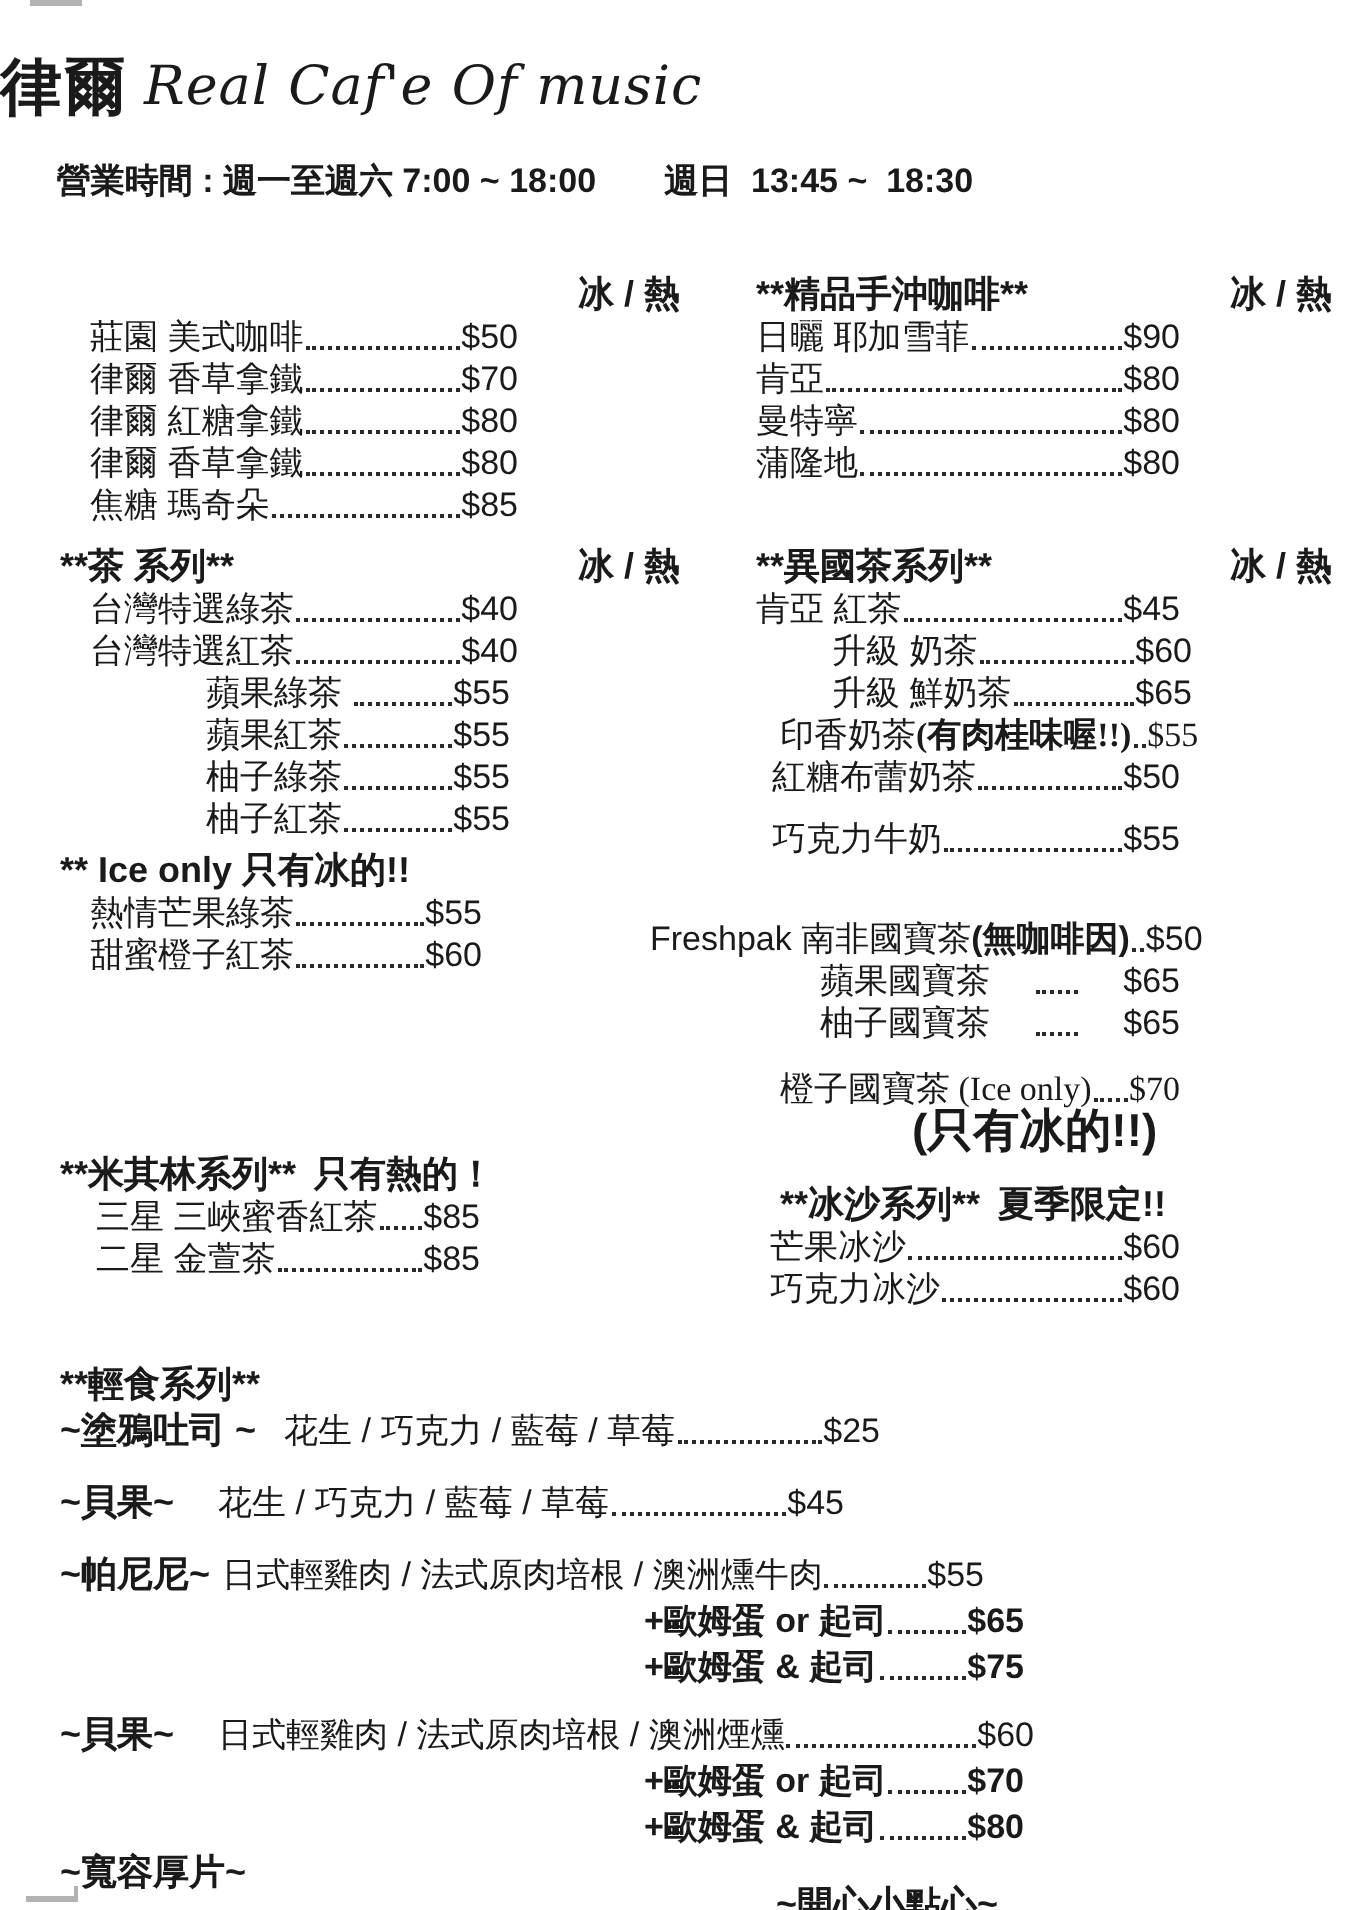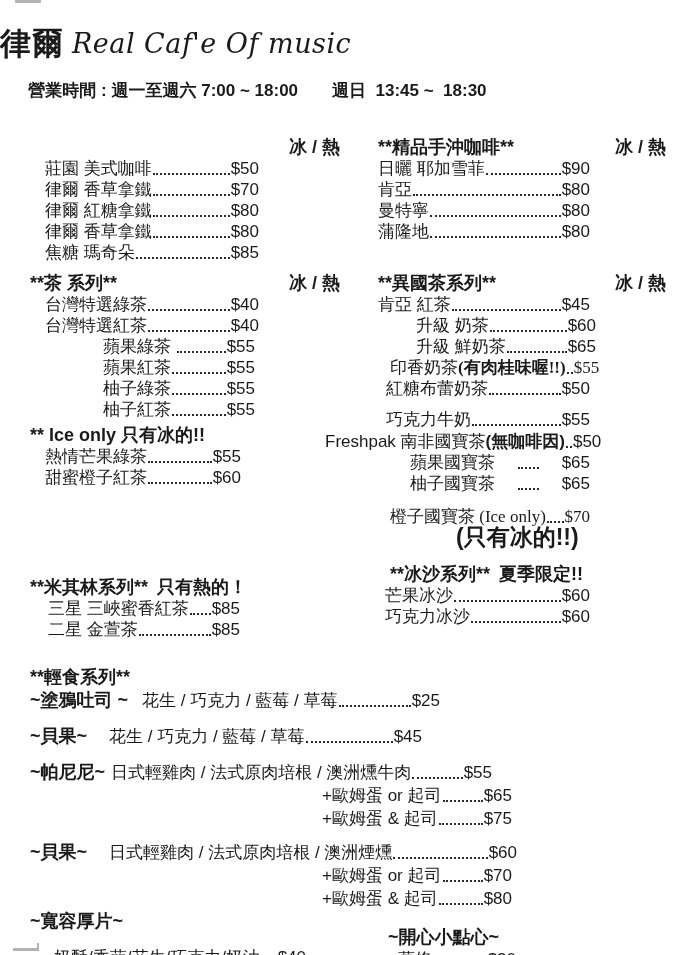--- a/index.html
+++ b/index.html
@@ -40,30 +40,30 @@
   .colL .r.mich{margin-left:18px;width:192px;}
   .colR .r{width:212px;}
   .colR .r.ind{margin-left:38px;width:180px;}
   .colR .r.sm{margin-left:8px;width:204px;}
   .colR .r.fp{margin-left:-53px;width:265px;}
   .colR .r.fps{margin-left:32px;width:180px;gap:22px;}
   .colR .r.org{margin-left:12px;width:200px;font-family:Liberation Serif, serif;}
   .note{font-size:23px;font-weight:bold;height:21px;line-height:21px;margin-left:78px;white-space:pre;}
 
   .s-tea{margin-top:9px;} .s-ice{margin-top:4px;} .s-mich{margin-top:88px;}
-  .s-for{margin-top:30px;} .s-roo{margin-top:1px;} .s-smoo{margin-top:15px;}
+  .s-for{margin-top:30px;} .s-roo{margin-top:29px;} .s-smoo{margin-top:15px;}
   .s-smoo .sh{margin-left:12px;} .s-smoo .r{margin-left:7px;width:205px;}
   .mt10{margin-top:10px;} .mt12{margin-top:12px;}
 
   .bottom{padding-left:30px;margin-top:26px;}
   .b-title{font-weight:bold;font-size:18px;height:22px;line-height:22px;}
   .b-row{display:flex;align-items:baseline;font-size:17px;height:23px;line-height:23px;white-space:pre;}
   .b-label{font-weight:bold;font-size:18px;margin-right:14px;white-space:pre;}
   .b-row .d{margin-bottom:5px;}
-  .addon{margin-left:292px;width:190px;}
+  .addon{margin-left:292px;width:190px;font-weight:bold;}
   .final{display:flex;}
   .fleft{width:358px;}
   .fright .b-label{margin:16px 0 0 0;display:block;height:22px;line-height:22px;}
   .snack-r{margin-left:10px;width:118px;}
 </style>
 </head>
 <body>
 
 <div class="page">
   <div class="art top"></div>

